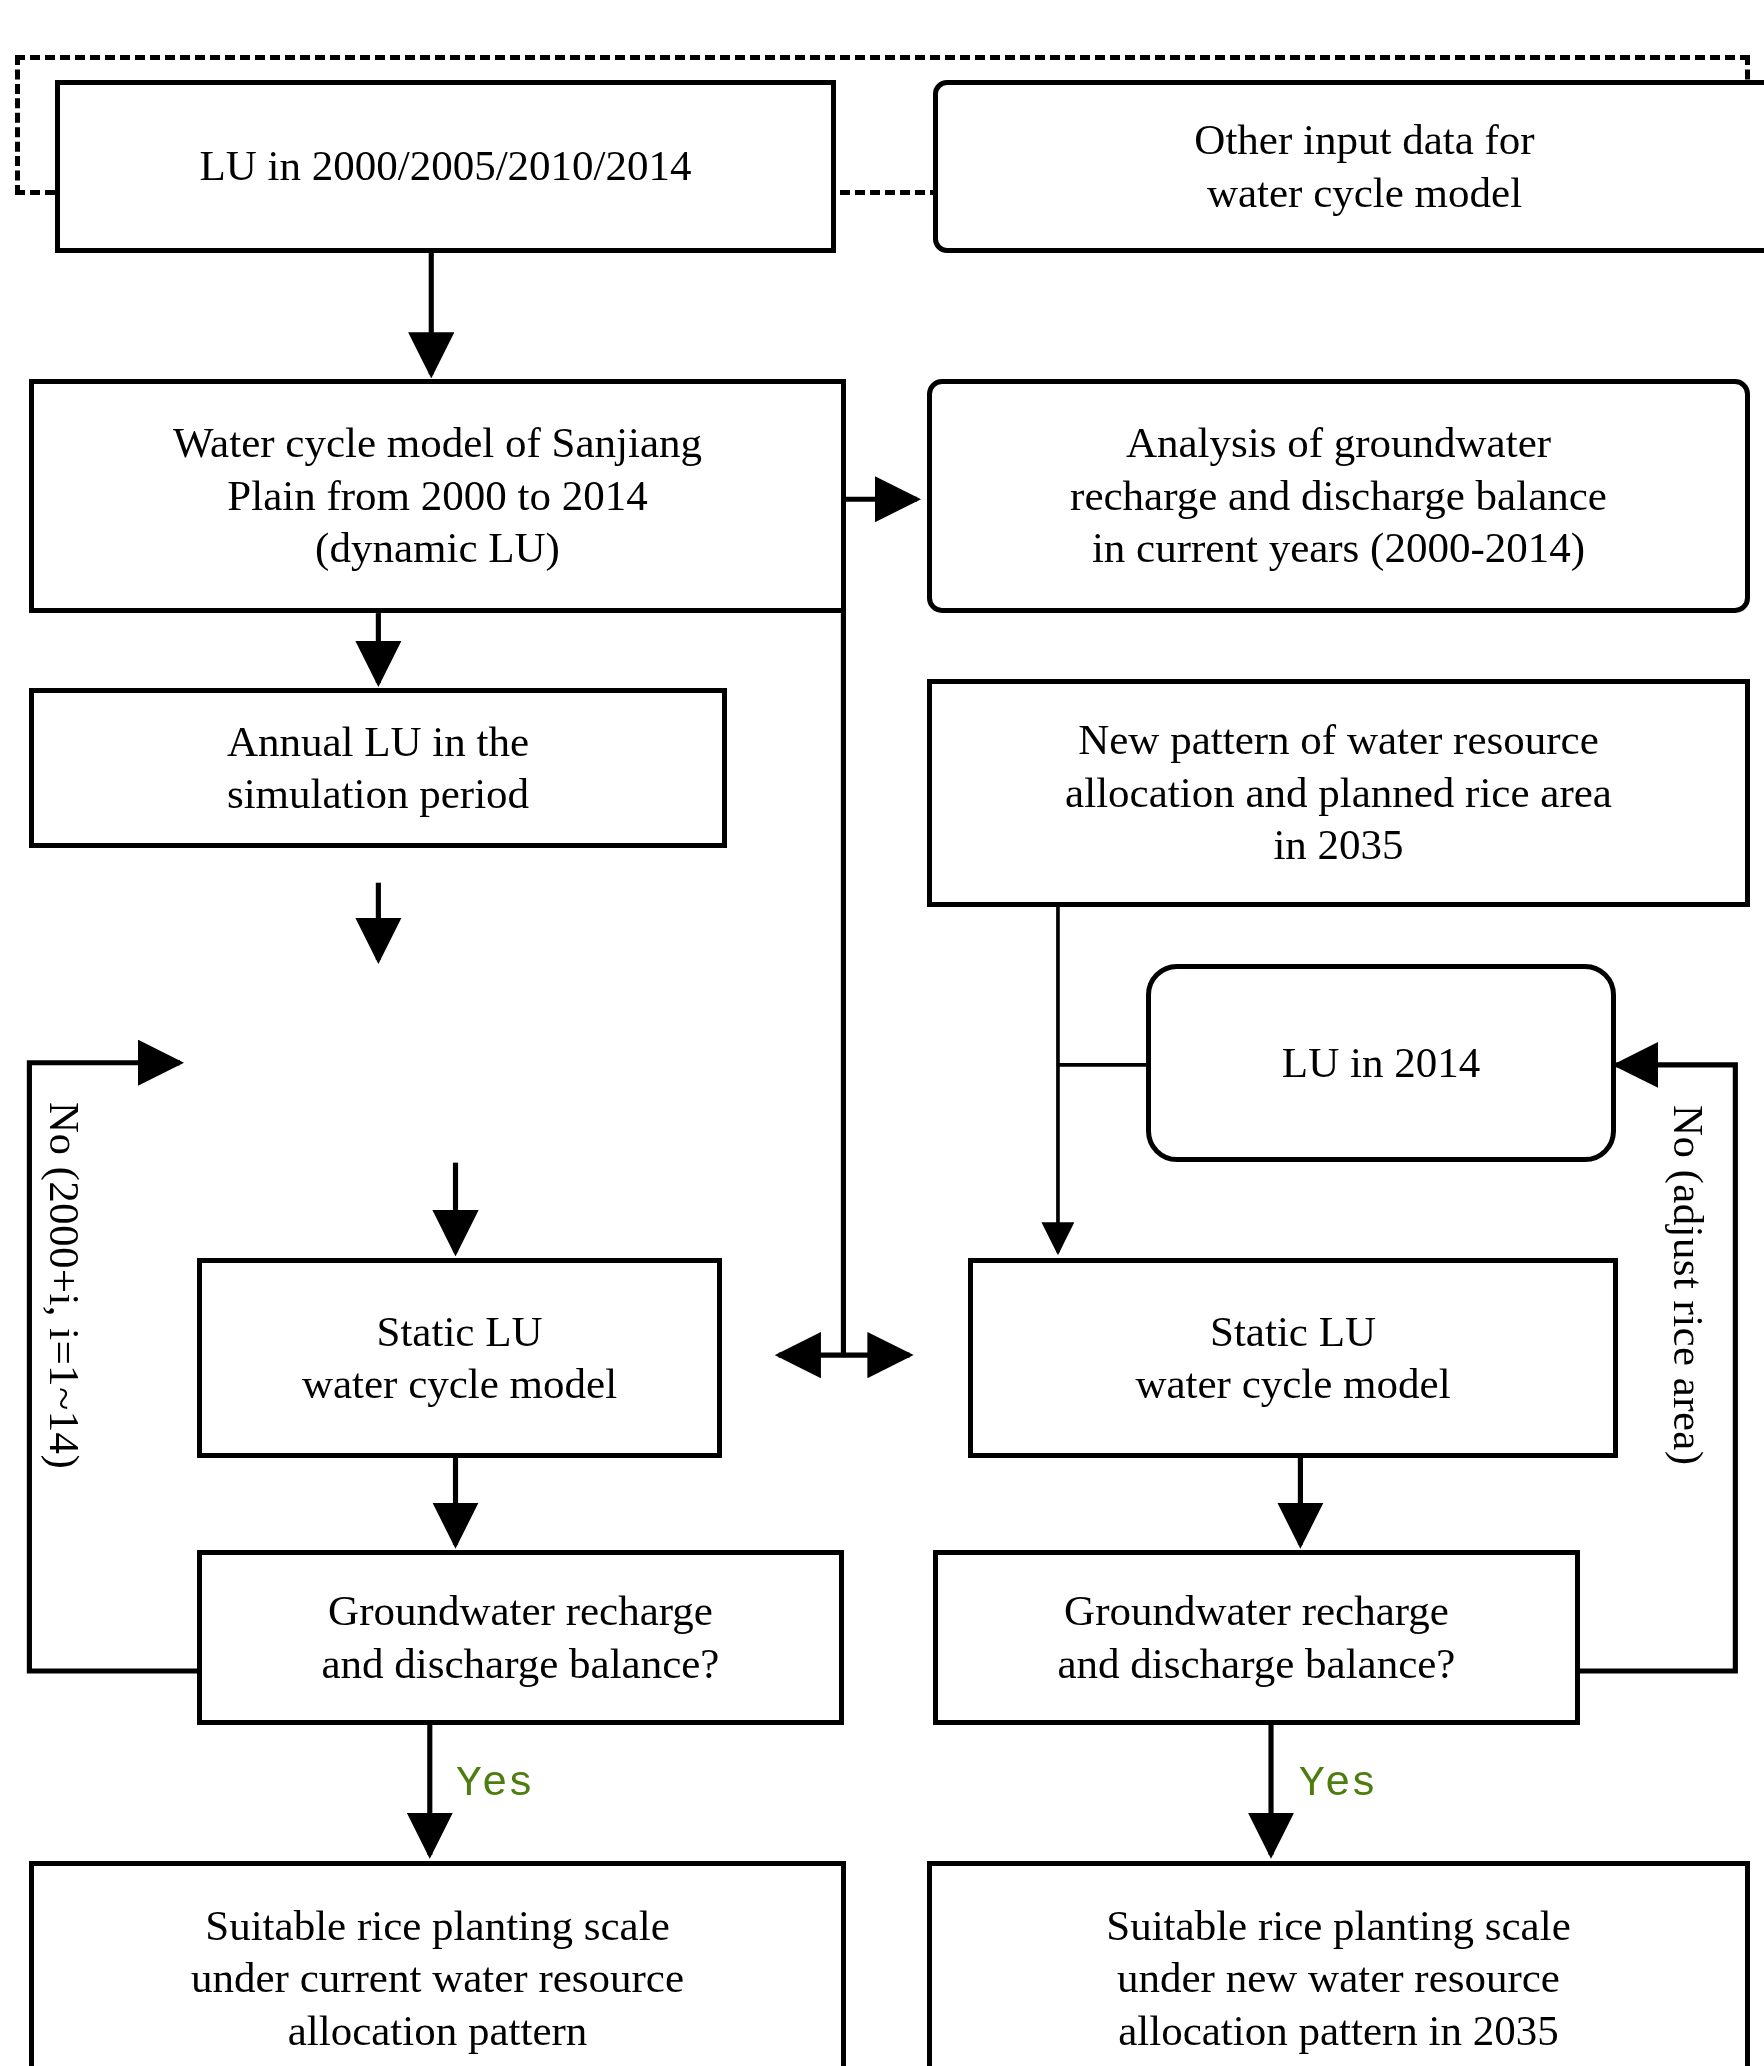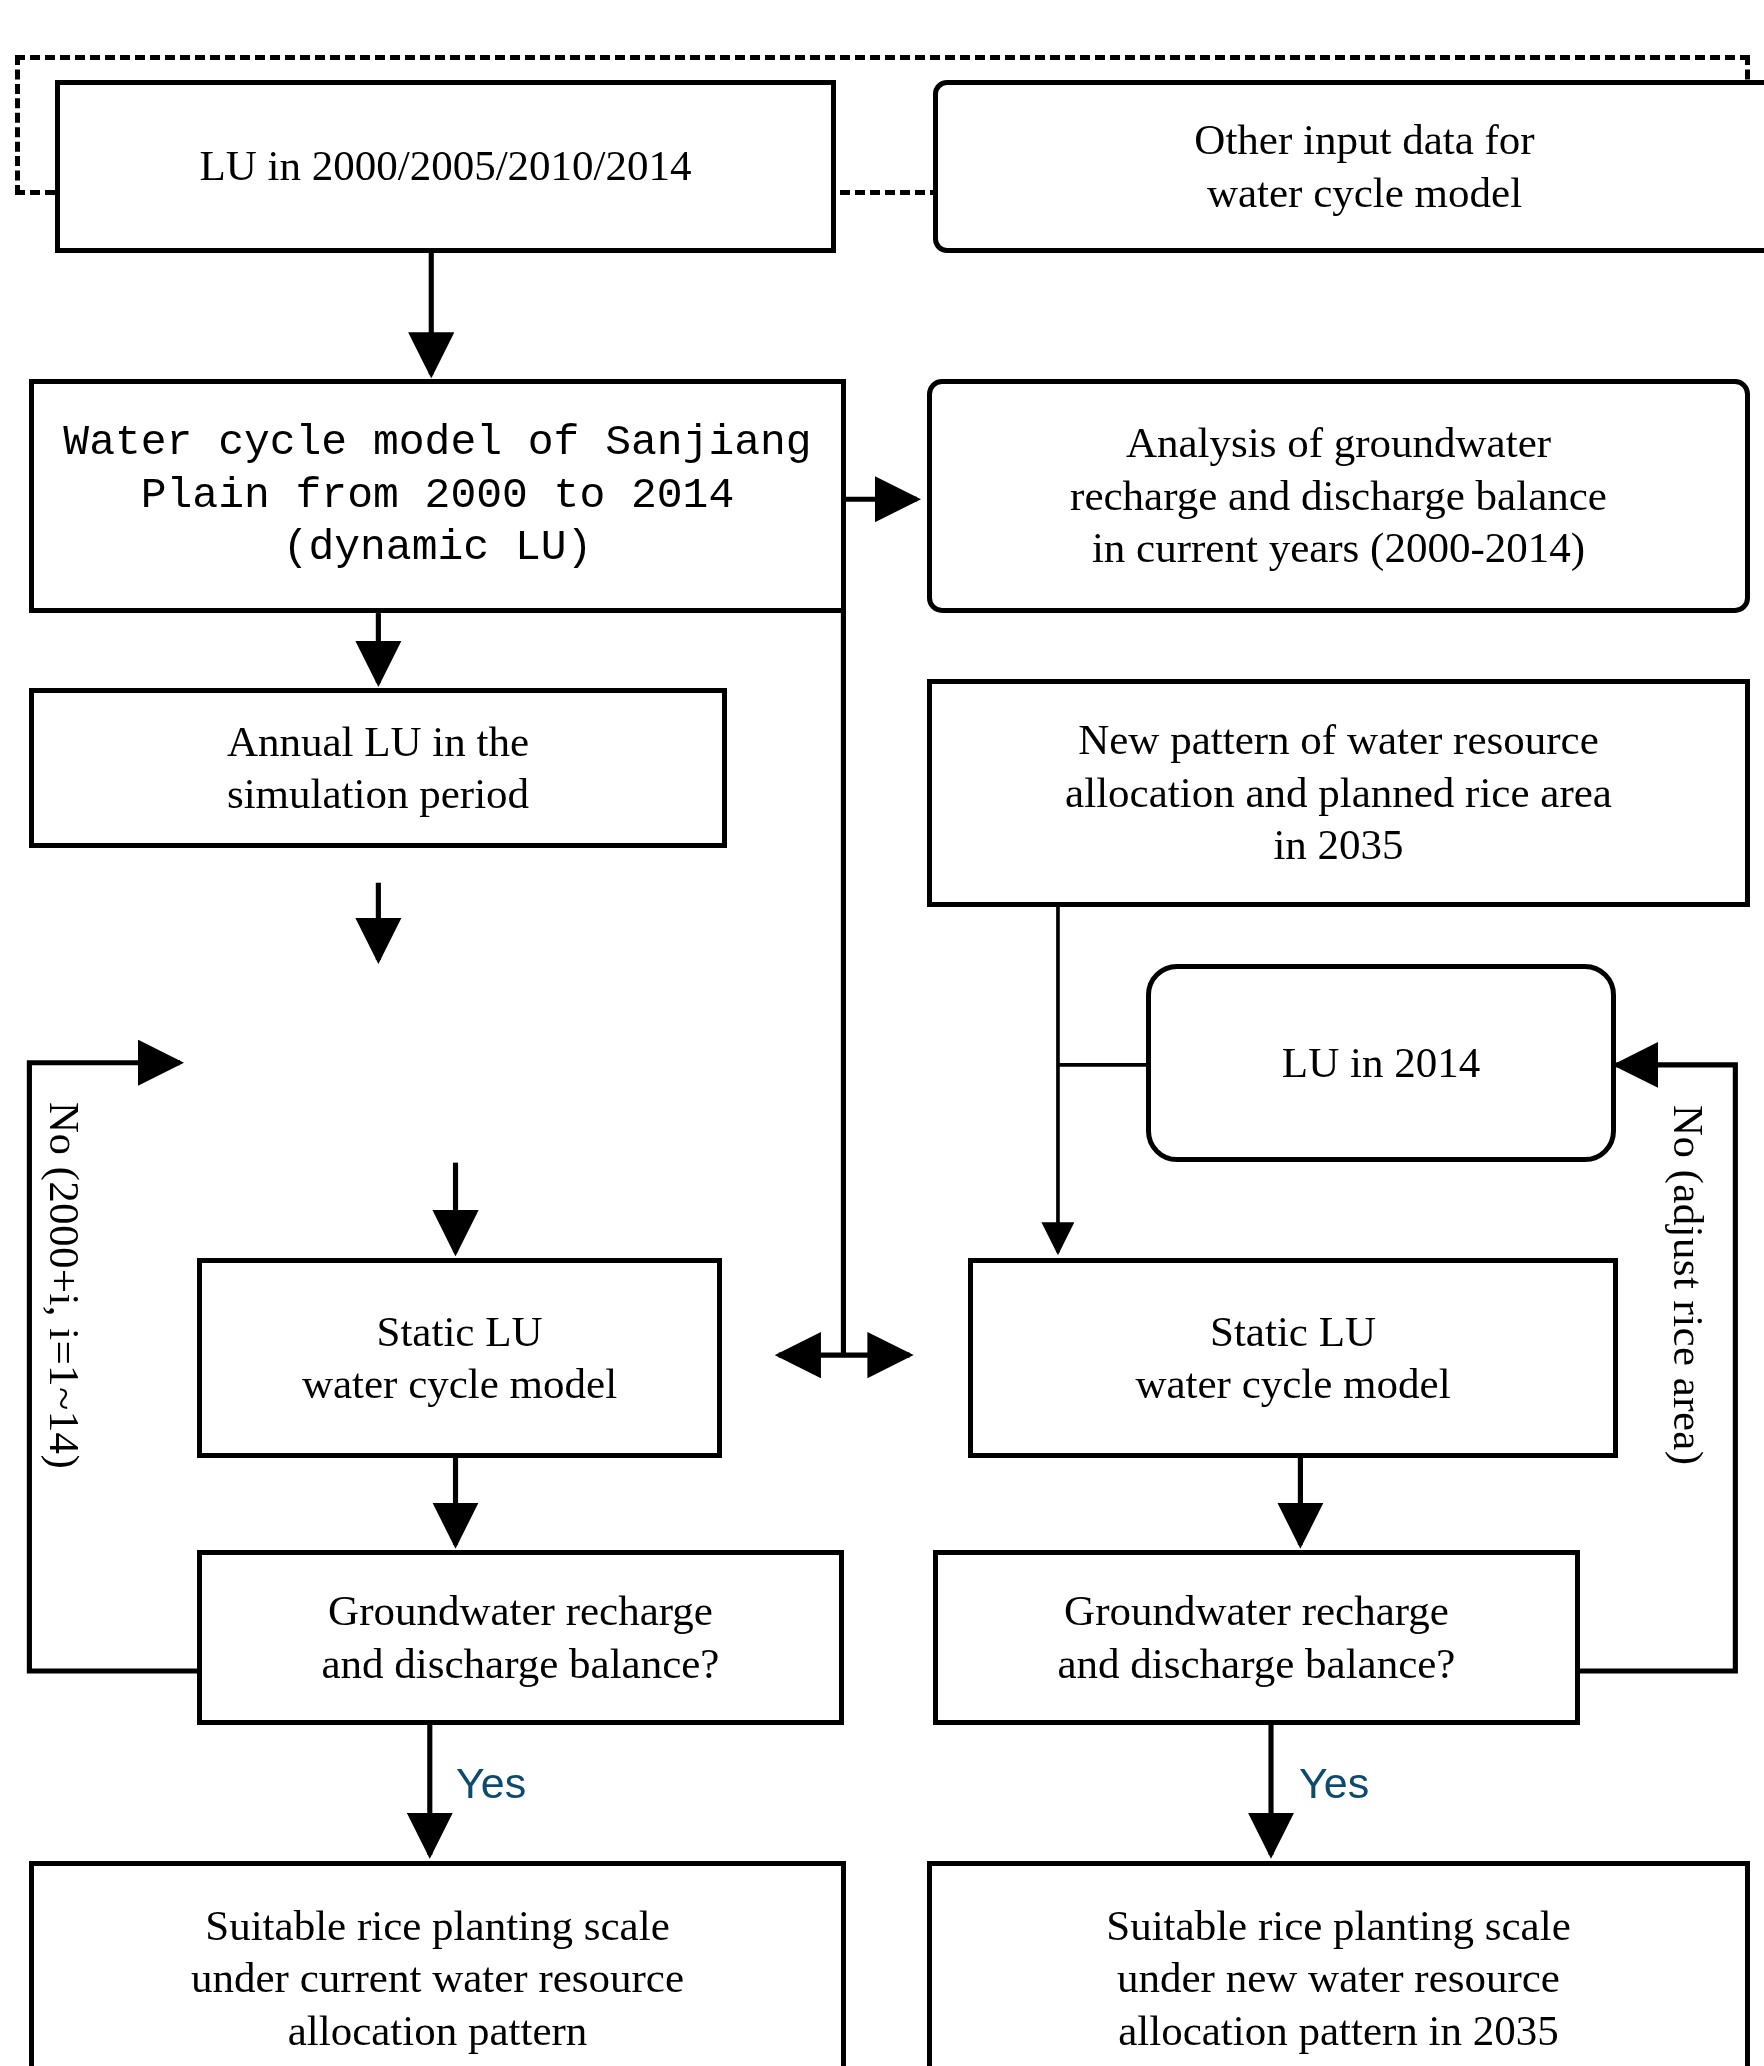--- a/index.html
+++ b/index.html
@@ -45,23 +45,23 @@
   }
   .dashed-group {
     position: absolute;
     box-sizing: border-box;
     border: 5.9px dashed #000000;
     background: transparent;
     z-index: 1;
   }
   .edge-label {
     position: absolute;
-    color: #0c4a6e;
+    color: #4d7c0f;
     font-size: 43px;
-    font-family: Liberation Sans, sans-serif;
+    font-family: Liberation Mono, monospace;
     z-index: 4;
     white-space: nowrap;
   }
   .vlabel {
     position: absolute;
     color: #000000;
     font-size: 43px;
     font-family: "Liberation Serif", "DejaVu Serif", serif;
     writing-mode: vertical-rl;
     text-orientation: mixed;
@@ -120,21 +120,21 @@
 
   <div class="node" style="left:55px; top:40px; width:781px; height:173px;">
     <span class="txt">LU in 2000/2005/2010/2014</span>
   </div>
 
   <div class="node" style="left:933px; top:40px; width:863px; height:173px;border-radius:14px;">
     <span class="txt">Other input data for
 water cycle model</span>
   </div>
 
-  <div class="node" style="left:29px; top:339px; width:817px; height:234px;font-family:Liberation Mono, monospace;">
+  <div class="node" style="left:29px; top:339px; width:817px; height:234px;">
     <span class="txt">Water cycle model of Sanjiang
 Plain from 2000 to 2014
 (dynamic LU)</span>
   </div>
 
   <div class="node" style="left:927px; top:339px; width:823px; height:234px;border-radius:15px;">
     <span class="txt">Analysis of groundwater
 recharge and discharge balance
 in current years (2000-2014)</span>
   </div>

